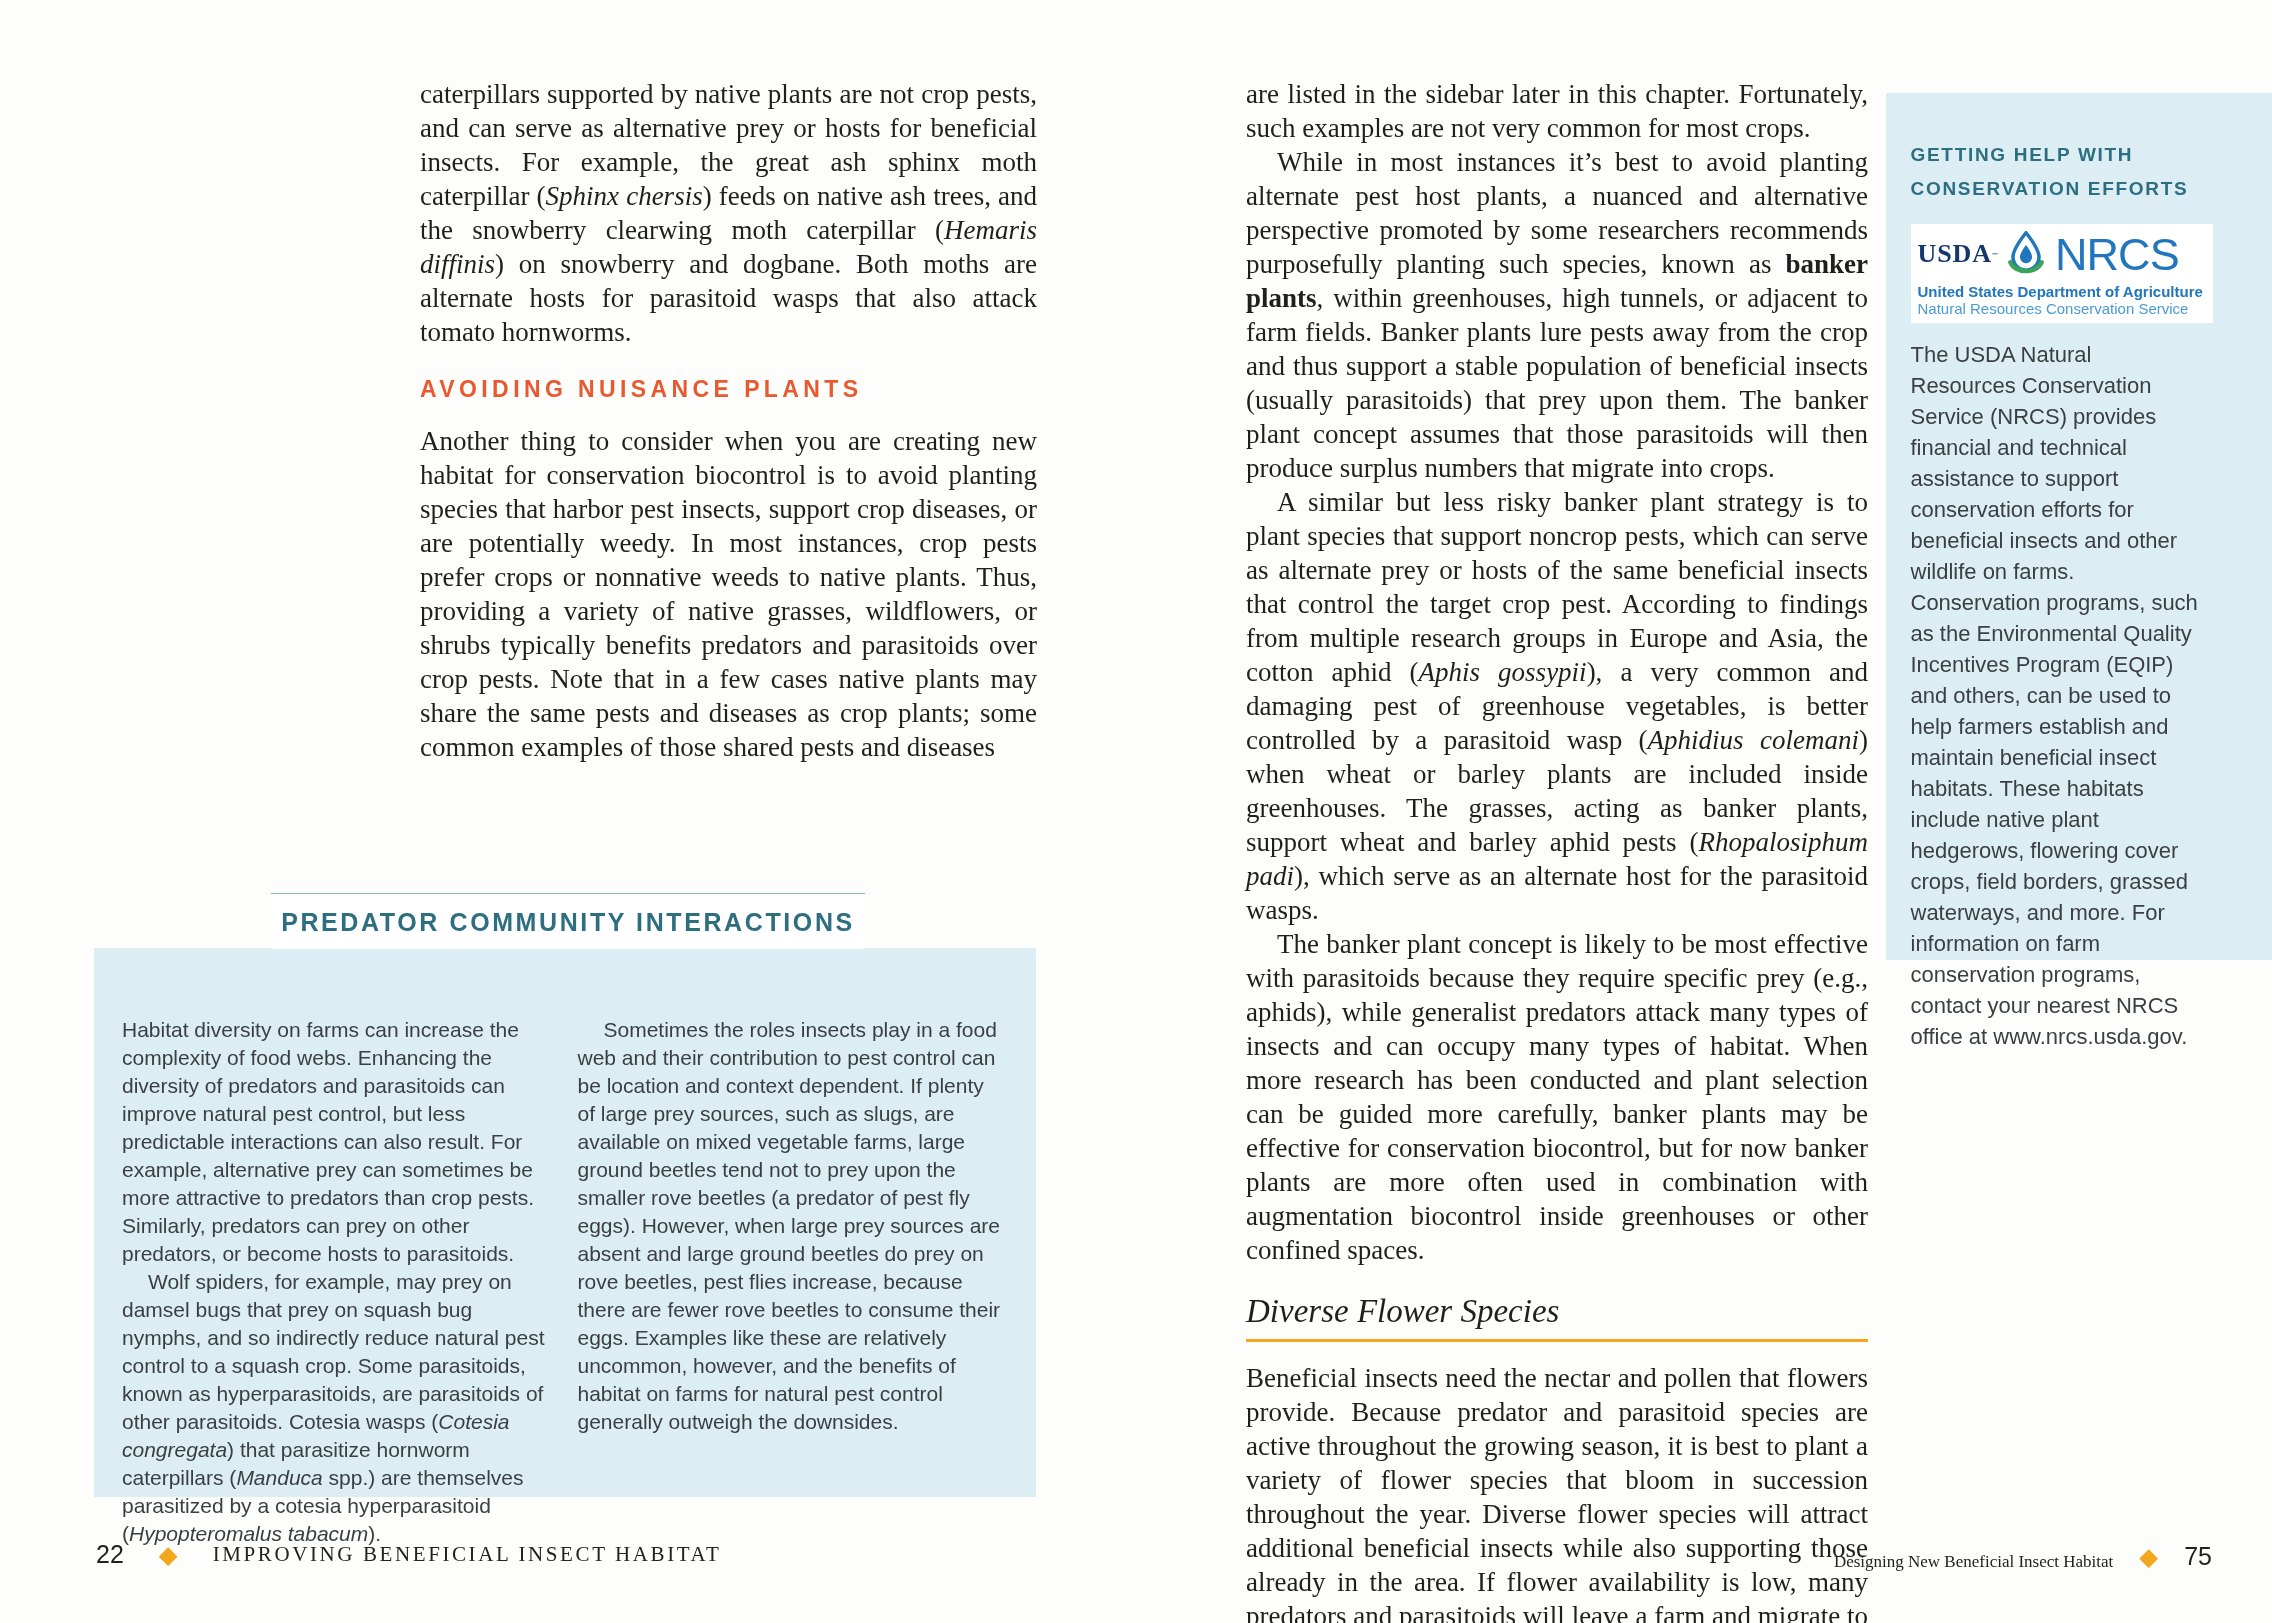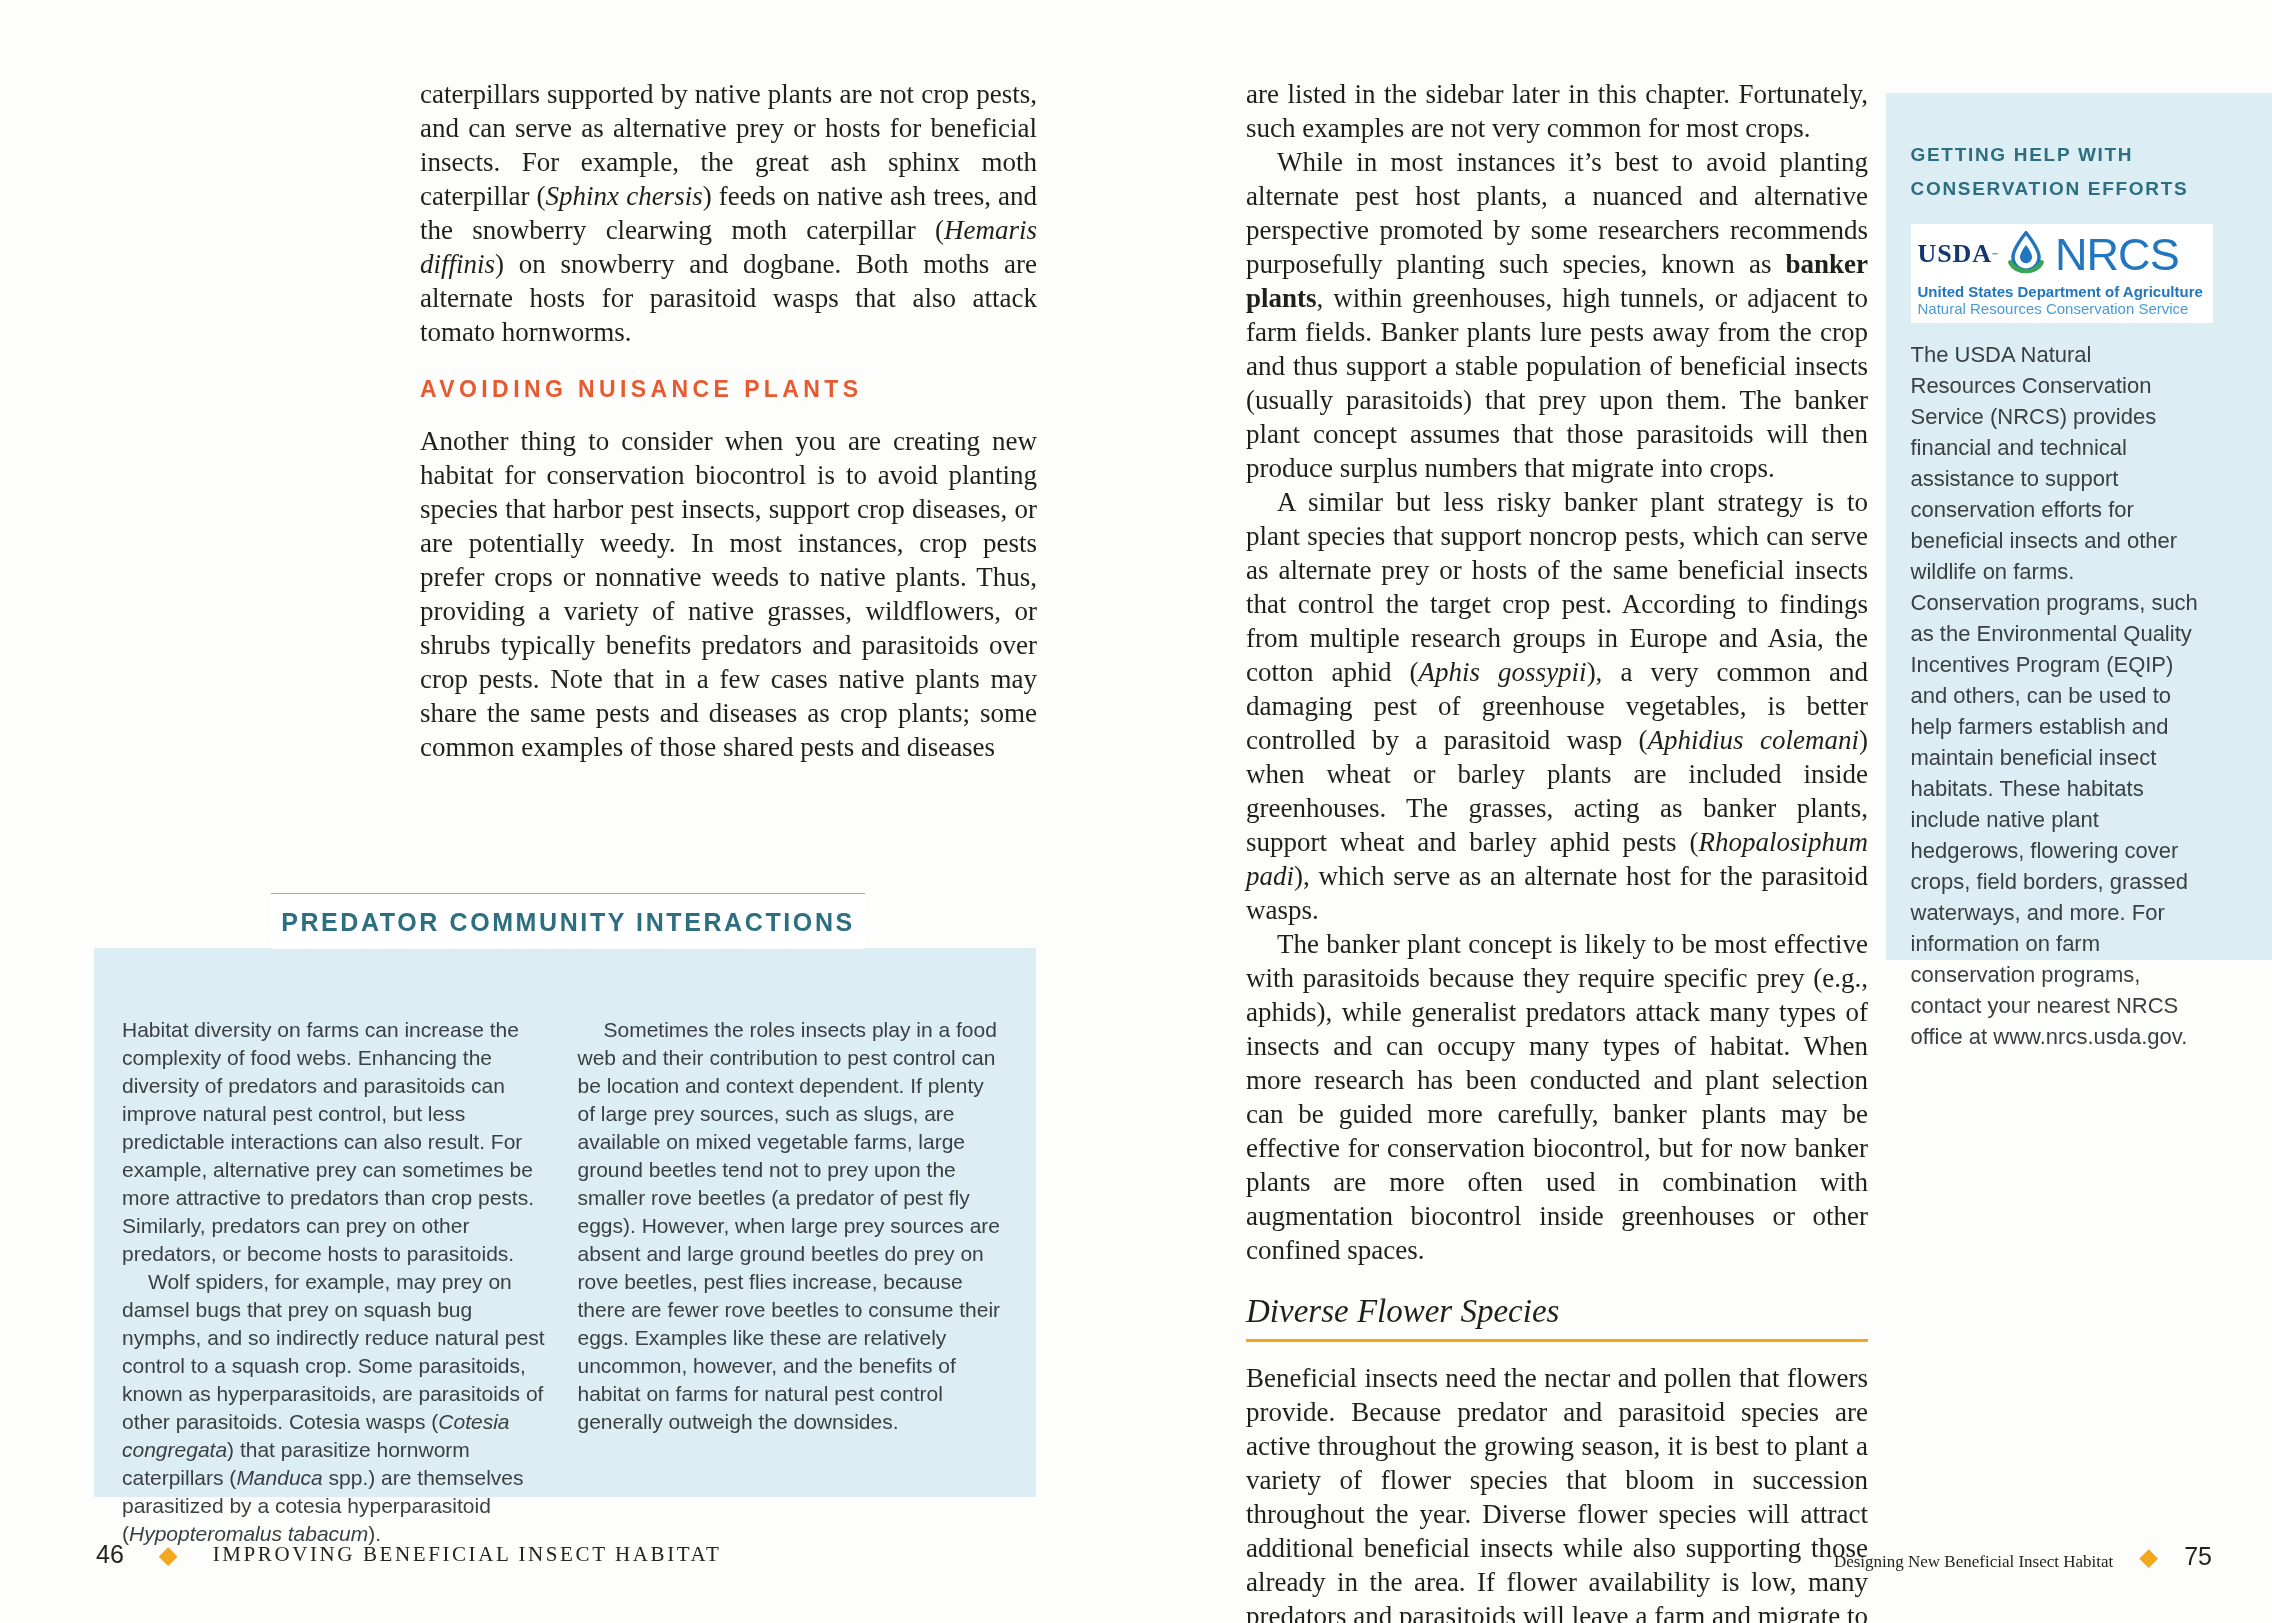--- a/index.html
+++ b/index.html
@@ -178,21 +178,21 @@
         </svg>
         <span class="nrcs-text">NRCS</span>
       </div>
       <div class="logo-line1">United States Department of Agriculture</div>
       <div class="logo-line2">Natural Resources Conservation Service</div>
     </div>
     <p id="sidebar-body">The USDA Natural Resources Conservation Service (NRCS) provides financial and technical assistance to support conservation efforts for beneficial insects and other wildlife on farms. Conservation programs, such as the Environmental Quality Incentives Program (EQIP) and others, can be used to help farmers establish and maintain beneficial insect habitats. These habitats include native plant hedgerows, flowering cover crops, field borders, grassed waterways, and more. For information on farm conservation programs, contact your nearest NRCS office at www.nrcs.usda.gov.</p>
   </div>
 
   <div id="footer-left" class="footer">
-    <span class="page-num">46</span>
+    <span class="page-num">22</span>
     <span class="diamond">◆</span>
     <span class="footer-chapter-left">IMPROVING BENEFICIAL INSECT HABITAT</span>
   </div>
   <div id="footer-right" class="footer">
     <span class="footer-chapter-right">Designing New Beneficial Insect Habitat</span>
     <span class="diamond">◆</span>
     <span class="page-num">75</span>
   </div>
 
 </div>

